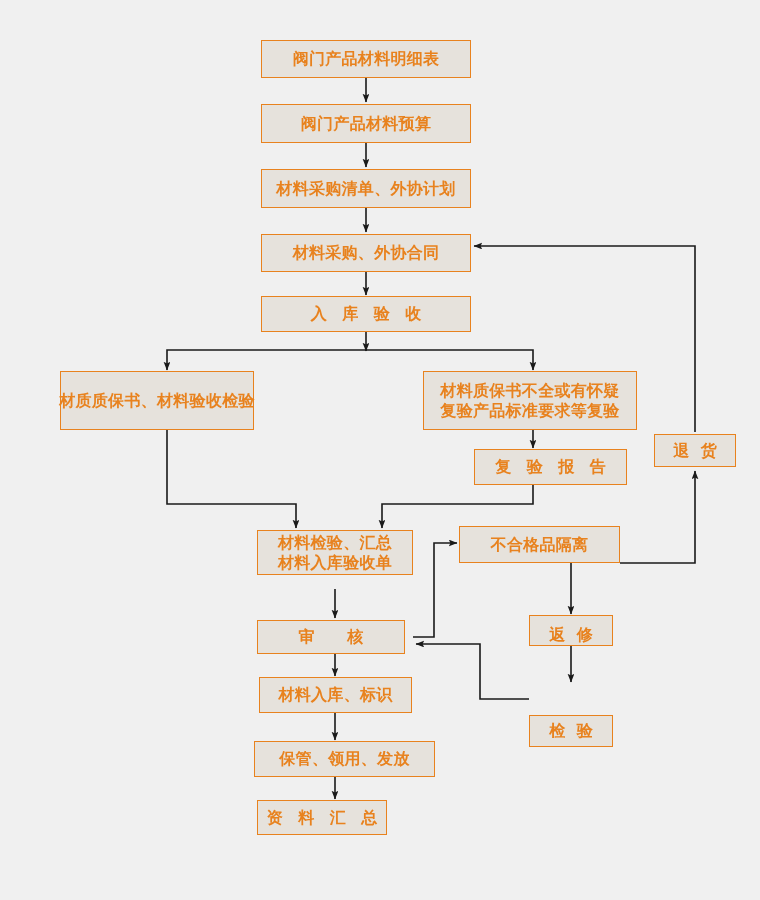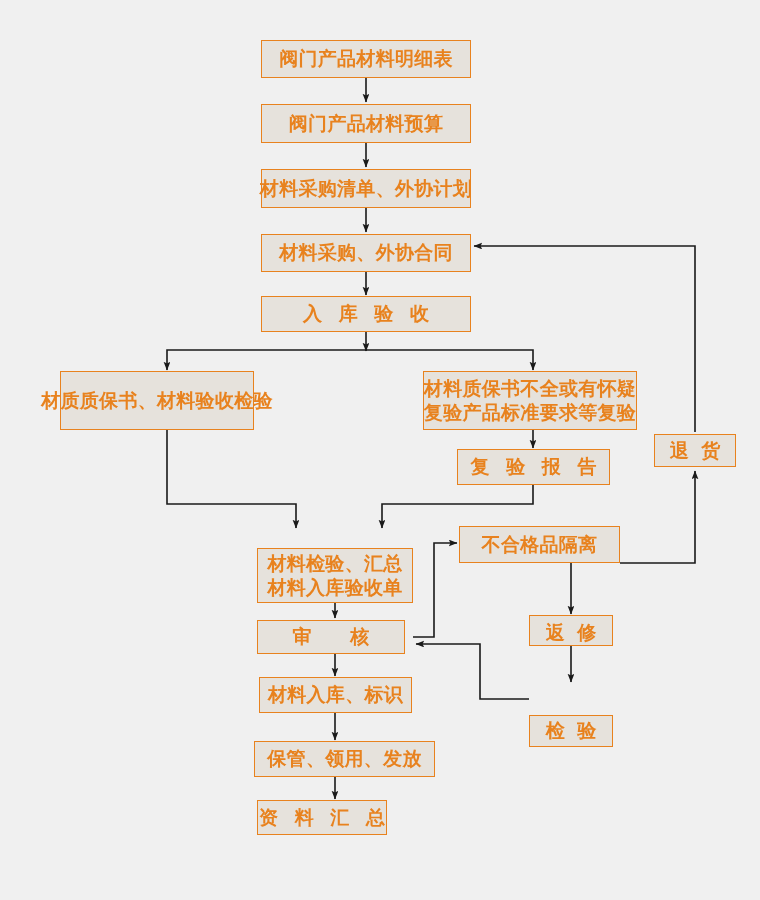--- a/index.html
+++ b/index.html
@@ -34,21 +34,21 @@
     background: #e6e2dc;
     border: 1px solid #e8821e;
     color: #e8821e;
     font-weight: bold;
     display: flex;
     flex-direction: column;
     align-items: center;
     justify-content: center;
     text-align: center;
     line-height: 1.25;
-    font-size: 19px;
+    font-size: 16px;
     letter-spacing: 0.3px;
     z-index: 2;
   }
   .node .ln {
     display: block;
     white-space: pre;
   }
   .spaced {
     letter-spacing: 5px;
     text-indent: 5px;
@@ -135,29 +135,29 @@
 
   <div class="node" style="left:60px; top:371px; width:194px; height:59px;">
     <span class="ln">材质质保书、材料验收检验</span>
   </div>
 
   <div class="node" style="left:423px; top:371px; width:214px; height:59px;font-family:Liberation Serif, serif;">
     <span class="ln">材料质保书不全或有怀疑</span>
     <span class="ln">复验产品标准要求等复验</span>
   </div>
 
-  <div class="node" style="left:457px; top:449px; width:153px; height:36px;">
+  <div class="node" style="left:474px; top:449px; width:153px; height:36px;">
     <span class="ln spaced">复 验 报 告</span>
   </div>
 
   <div class="node" style="left:654px; top:434px; width:82px; height:33px;">
     <span class="ln wide">退 货</span>
   </div>
 
-  <div class="node" style="left:257px; top:548px; width:156px; height:55px;">
+  <div class="node" style="left:257px; top:530px; width:156px; height:45px;">
     <span class="ln">材料检验、汇总</span>
     <span class="ln">材料入库验收单</span>
   </div>
 
   <div class="node" style="left:459px; top:526px; width:161px; height:37px;">
     <span class="ln">不合格品隔离</span>
   </div>
 
   <div class="node" style="left:257px; top:620px; width:148px; height:34px;">
     <span class="ln">审　　核</span>

